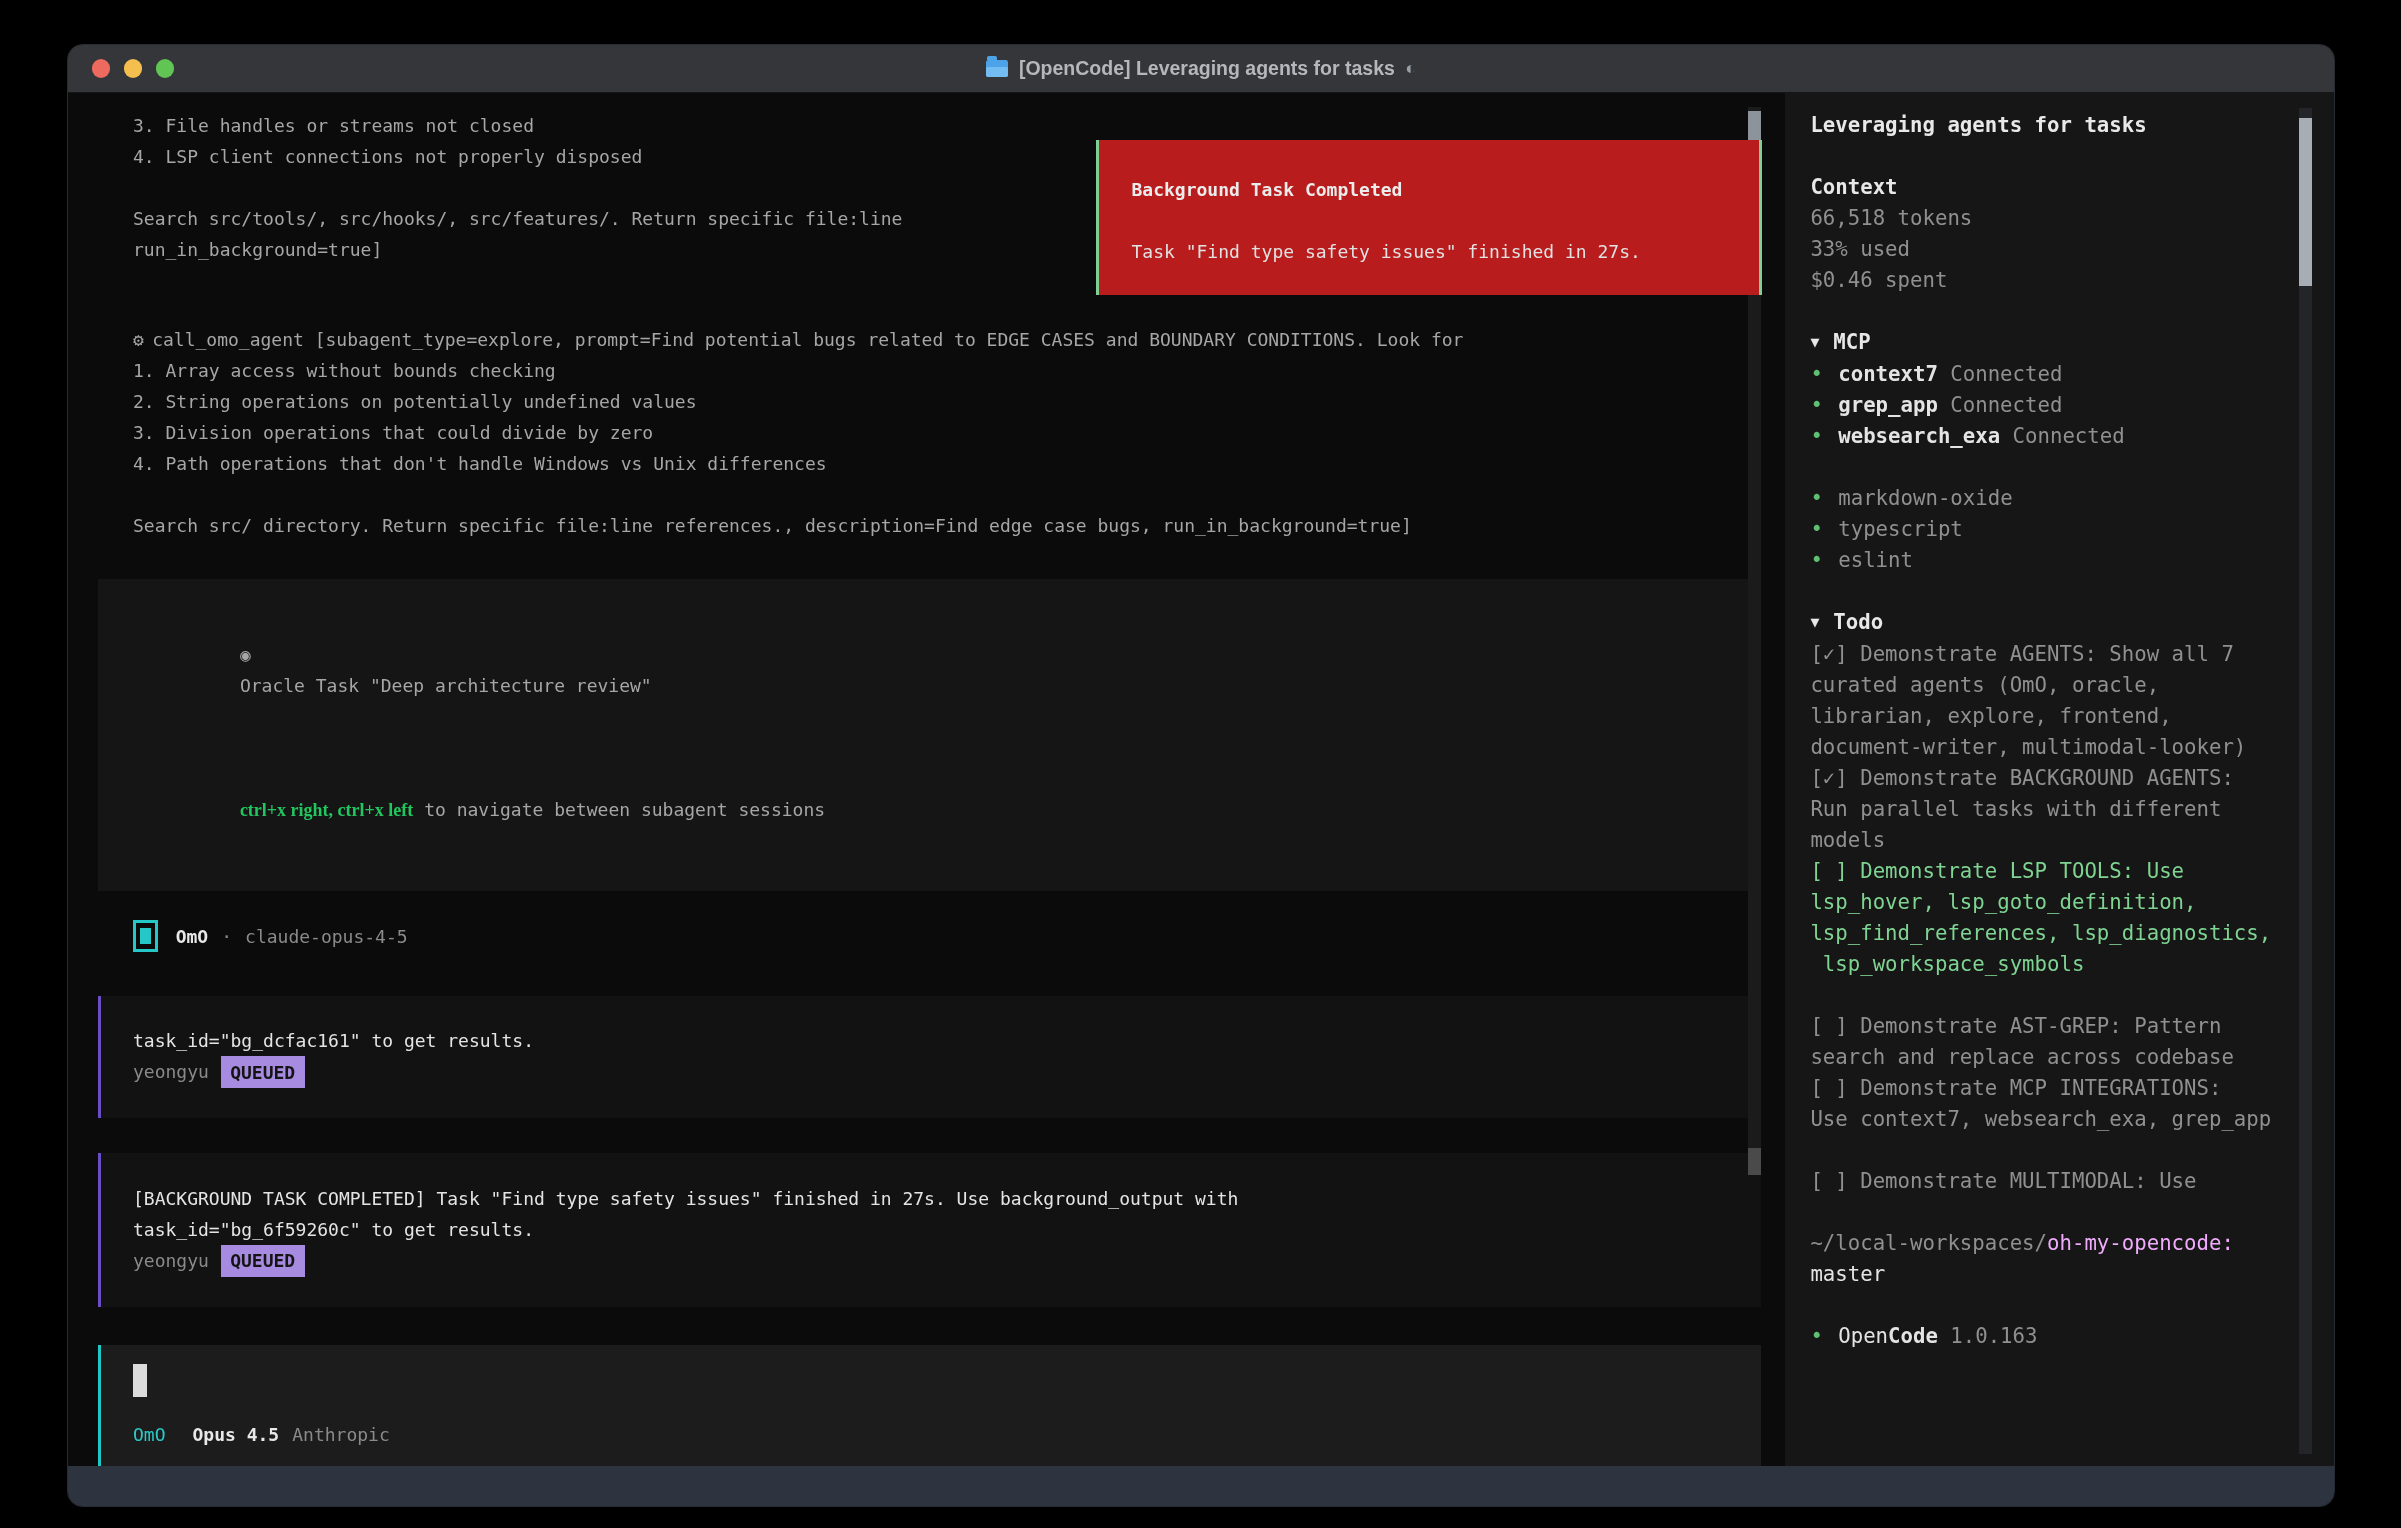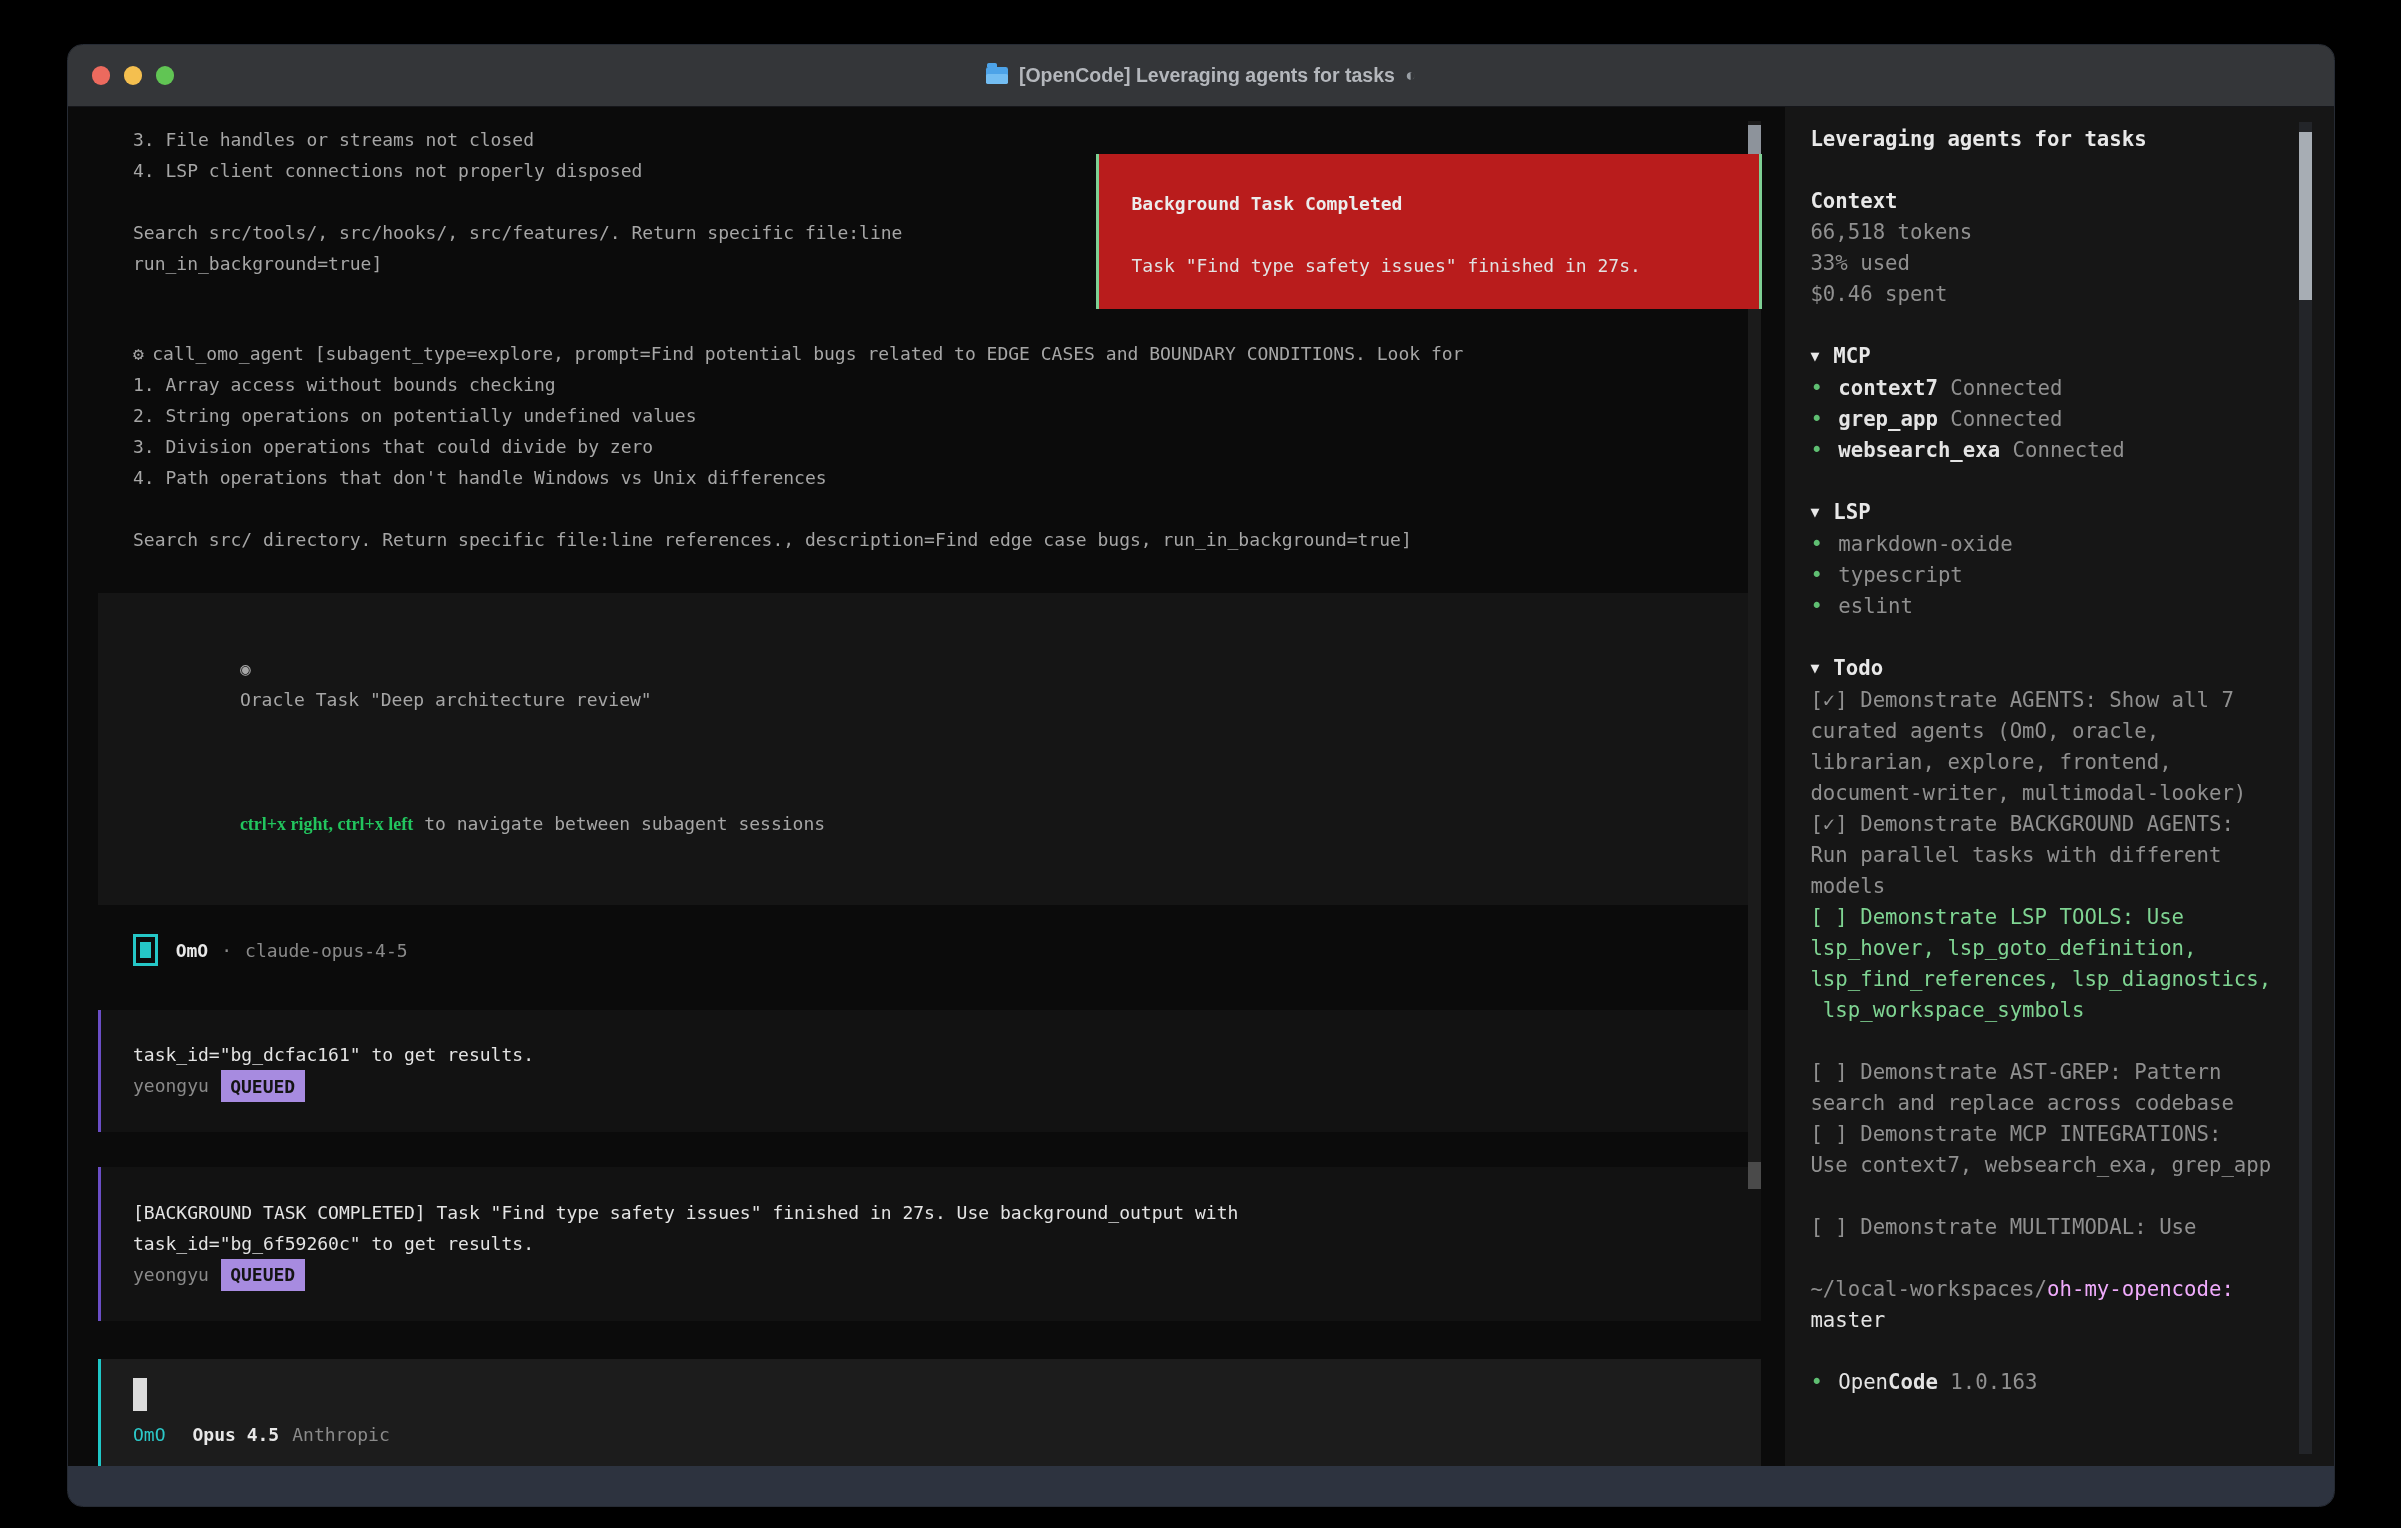--- a/index.html
+++ b/index.html
@@ -4,21 +4,21 @@
 <style>
   * { margin:0; padding:0; box-sizing:border-box; }
   html,body { width:2401px; height:1528px; background:#000; font-family:"DejaVu Sans Mono",monospace; }
   body { position:relative; overflow:hidden; }
 
   .window { position:absolute; left:67px; top:44px; width:2268px; height:1463px;
             background:#0b0b0b; border-radius:15.4px; overflow:hidden;
             border:1.2px solid #262b34; display:flex; flex-direction:column; }
 
   
-  .titlebar { height:62px; background:#343639; border-bottom:1.2px solid #15161a;
+  .titlebar { height:48px; background:#343639; border-bottom:1.2px solid #15161a;
               display:flex; align-items:center; position:relative; flex:0 0 auto; }
   .lights { position:absolute; left:23.6px; top:0; height:100%; display:flex; align-items:center; gap:14px; }
   .light { width:18.3px; height:18.3px; border-radius:50%; }
   .light.red { background:#ec6a5e; } .light.yellow { background:#f4bf4f; } .light.green { background:#61c554; }
   .title-center { margin:0 auto; display:flex; align-items:center; gap:10.6px;
                   font-family:"Liberation Sans",sans-serif; font-weight:bold; font-size:19.5px; color:#b4b7bc; }
   .folder { width:22.5px; height:17.7px; background:#4da3e8; border-radius:2.4px; position:relative; }
   .folder-tab { position:absolute; top:-4.1px; left:1.2px; width:9.5px; height:4.7px; background:#4da3e8; border-radius:1.8px 1.8px 0 0; }
   .folder-flap { position:absolute; bottom:0; left:0; width:100%; height:10px; background:#73bdf2; border-radius:1.8px; }
   .moon { color:#9aa0a6; font-size:17.7px; }
@@ -203,21 +203,20 @@
       <div class="tline">33% used</div>
       <div class="tline">$0.46 spent</div>
       <div class="sb-gap"></div>
 
       <div class="tline sb-head"><span class="tri">▼</span><span>MCP</span></div>
       <div class="tline"><span class="blt">•</span><span class="mcp-name">context7</span><span>Connected</span></div>
       <div class="tline"><span class="blt">•</span><span class="mcp-name">grep_app</span><span>Connected</span></div>
       <div class="tline"><span class="blt">•</span><span class="mcp-name">websearch_exa</span><span>Connected</span></div>
       <div class="sb-gap"></div>
 
-      <div class="tline sb-head"><span class="tri">▼</span><span>LSP</span></div>
       <div class="tline"><span class="blt">•</span><span>markdown-oxide</span></div>
       <div class="tline"><span class="blt">•</span><span>typescript</span></div>
       <div class="tline"><span class="blt">•</span><span>eslint</span></div>
       <div class="sb-gap"></div>
 
       <div class="tline sb-head"><span class="tri">▼</span><span>Todo</span></div>
       <div class="tline tone-gray">[✓] Demonstrate AGENTS: Show all 7</div>
       <div class="tline tone-gray">curated agents (OmO, oracle,</div>
       <div class="tline tone-gray">librarian, explore, frontend,</div>
       <div class="tline tone-gray">document-writer, multimodal-looker)</div>

